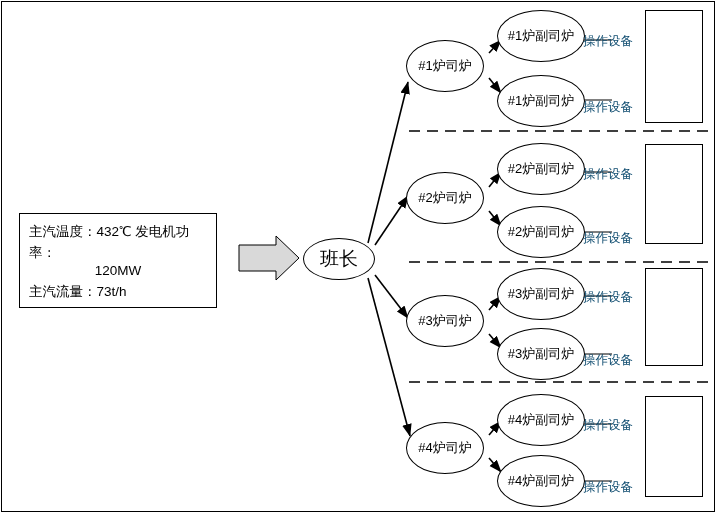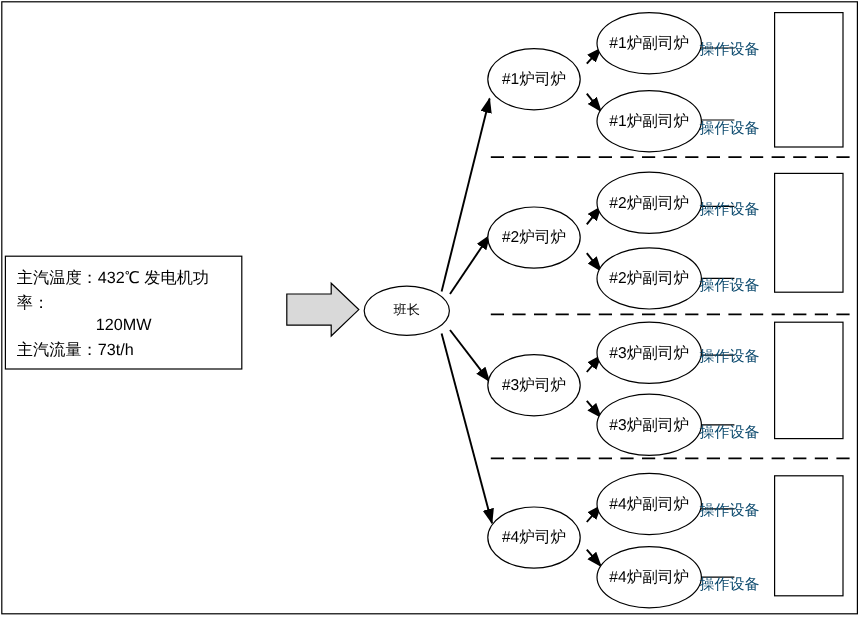--- a/index.html
+++ b/index.html
@@ -44,21 +44,21 @@
     color: #000;
   }
   .ellipse {
     border: 1px solid #000;
     border-radius: 50%;
     background: #ffffff;
     font-size: 13px;
   }
   .infobox {
     position: absolute;
-    left: 4px;
+    left: 19px;
     top: 213px;
     width: 198px;
     height: 95px;
     border: 1px solid #000;
     background: #ffffff;
     box-sizing: border-box;
     padding: 8px 9px 0 9px;
     font-size: 13.5px;
     line-height: 1.55;
   }
@@ -141,21 +141,21 @@
 
     <line x1="646" y1="418" x2="646" y2="487" stroke="#000" stroke-width="1"></line>
     <line x1="646" y1="418" x2="656" y2="418" stroke="#000" stroke-width="1"></line>
     <line x1="646" y1="487" x2="656" y2="487" stroke="#000" stroke-width="1"></line>
 
     <line x1="409" y1="131" x2="713" y2="131" stroke="#000" stroke-width="1.4" stroke-dasharray="11,7"></line>
     <line x1="409" y1="262" x2="713" y2="262" stroke="#000" stroke-width="1.4" stroke-dasharray="11,7"></line>
     <line x1="409" y1="382" x2="713" y2="382" stroke="#000" stroke-width="1.4" stroke-dasharray="11,7"></line>
   </svg>
 
-  <div class="node ellipse" style="left:303px; top:238px; width:72px; height:42px; font-size:11px;">
+  <div class="node ellipse" style="left:303px; top:238px; width:72px; height:42px; font-size:19px;">
     <span>班长</span>
   </div>
 
 
   <div class="node ellipse" style="left:406px; top:40px; width:78px; height:52px;">
     <span>#1炉</span>
     <span>司炉</span>
   </div>
   <div class="node ellipse" style="left:497px; top:10px; width:88px; height:52px;">
     <span>#1炉</span>

